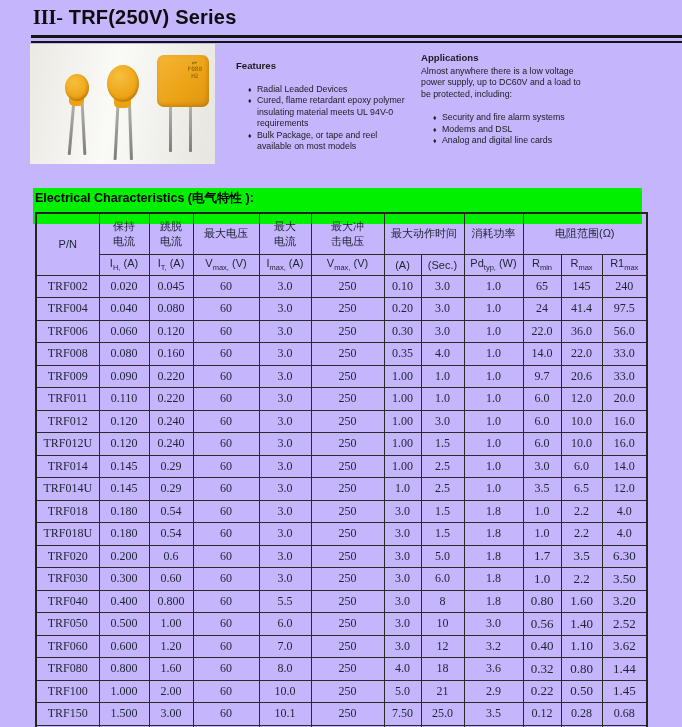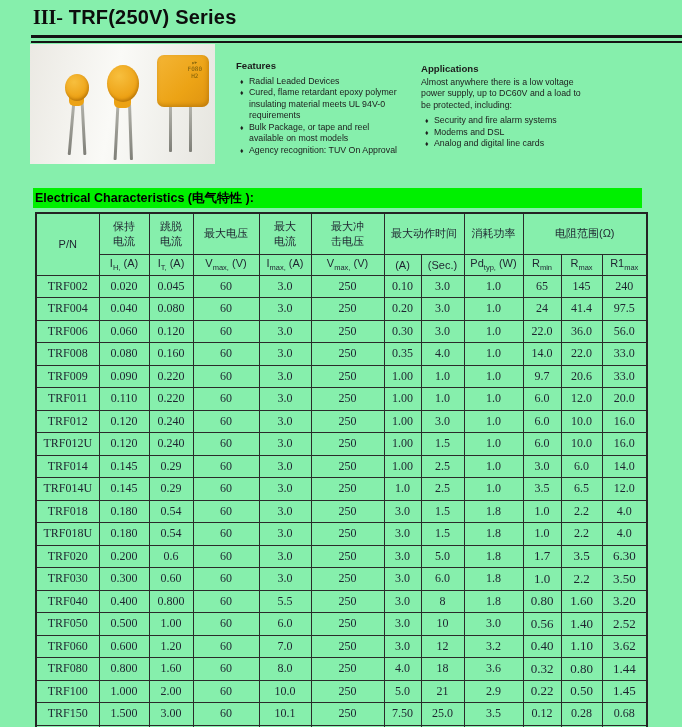--- a/index.html
+++ b/index.html
@@ -1,17 +1,17 @@
 <!DOCTYPE html>
 <html><head>
 <meta charset="utf-8">
 <style>
   html,body { margin:0; padding:0; background:#ffffff; }
   .page {
-    position:relative; width:682px; height:727px; background:#86efac;
+    position:relative; width:682px; height:727px; background:#c4b5fd;
     font-family:"Liberation Sans", sans-serif; color:#111; overflow:hidden;
   }
 
   
   .doc-title { position:absolute; left:33px; top:6px; font-size:20px; font-weight:bold; color:#0d0d0d; white-space:nowrap; }
   .doc-title .prefix { font-family:"Liberation Serif", serif; }
   .doc-title .rest   { font-family:"Liberation Sans", sans-serif; letter-spacing:.2px; }
   .double-rule { position:absolute; left:31px; top:35px; width:651px; height:3px;
     border-top:3px solid #141414; border-bottom:2px solid #141414; }
 
@@ -25,29 +25,29 @@
   .stem { position:absolute; background:#eca214; border-radius:0 0 5px 5px; }
   .square { position:absolute; border-radius:7px;
     background:linear-gradient(135deg,#f4b535,#eca315 60%,#df9410);
     box-shadow:inset -1px -2px 4px rgba(140,85,0,.4); }
   .marking { position:absolute; top:10px; right:7px; font-size:6px; line-height:7px;
     color:#7c5d0a; text-align:center; white-space:pre-line; font-family:"DejaVu Sans Mono", monospace; }
   .logo-glyph { position:absolute; top:4px; right:12px; font-size:5px; color:#8a680c; transform:rotate(-12deg); }
 
   
   .feat-block { position:absolute; left:236px; top:60px; width:182px; font-size:8.8px; line-height:11.5px; color:#1c1c1c; }
-  .apps-block { position:absolute; left:421px; top:63px; width:205px; font-size:8.8px; line-height:11.5px; color:#1c1c1c; }
+  .apps-block { position:absolute; left:421px; top:52px; width:205px; font-size:8.8px; line-height:11.5px; color:#1c1c1c; }
   .blk-heading { font-size:9.6px; font-weight:bold; margin:0 0 2px 0; }
   .blk-intro { margin:0; white-space:pre-line; }
-  .blk-list { list-style:none; margin:4px; padding:0; }
+  .blk-list { list-style:none; margin:12px; padding:0; }
   .blk-list li { position:relative; padding-left:9px; white-space:pre-line; }
   .bullet { position:absolute; left:0; top:0; font-size:7px; }
 
   
-  .section-bar { position:absolute; left:33px; top:188px; width:609px; height:20px;
+  .section-bar { position:absolute; left:33px; top:188px; width:609px; height:36px;
     background:#00f000; color:#000; font-weight:bold; font-size:12.5px; line-height:20px;
     padding-left:2px; box-sizing:border-box; white-space:nowrap; }
 
   
   .chars-table { position:absolute; left:35px; top:212px; border-collapse:collapse; table-layout:fixed;
     color:#1e2430; border:2px solid #242424; }
   .chars-table th, .chars-table td { border:1px solid #2a2a2a; text-align:center; vertical-align:middle; padding:0; overflow:hidden; }
   .chars-table thead th { font-weight:normal; font-family:"Liberation Sans", sans-serif; font-size:11px; }
   .hdr-row1 { height:41px; }
   .hdr-row2 { height:21px; }
@@ -90,21 +90,20 @@
 
   <div class="feat-block">
     <h3 class="blk-heading">Features</h3>
     <ul class="blk-list">
       <li><span class="bullet">♦</span><span>Radial Leaded Devices</span></li>
       <li><span class="bullet">♦</span><span>Cured, flame retardant epoxy polymer
 insulating material meets UL 94V-0
 requirements</span></li>
       <li><span class="bullet">♦</span><span>Bulk Package, or tape and reel
 available on most models</span></li>
-      <li><span class="bullet">♦</span><span>Agency recognition: TUV On Approval</span></li>
     </ul>
   </div>
 
   <div class="apps-block">
     <h3 class="blk-heading">Applications</h3>
     <p class="blk-intro">Almost anywhere there is a low voltage
 power supply, up to DC60V and a load to
 be protected, including:</p>
     <ul class="blk-list">
       <li><span class="bullet">♦</span><span>Security and fire alarm systems</span></li>

